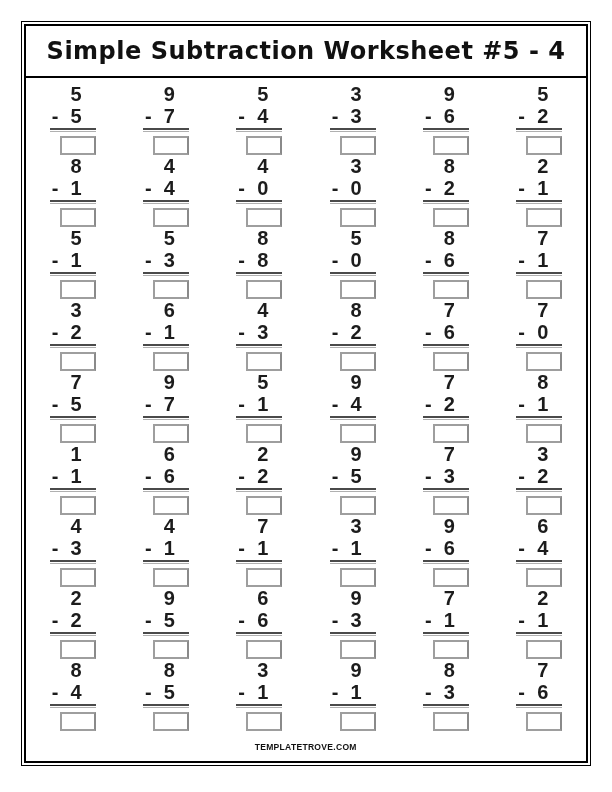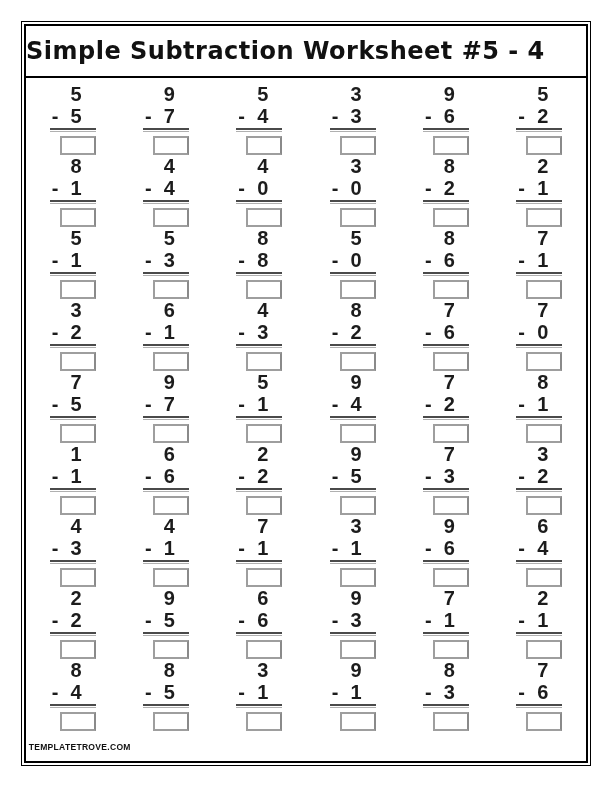--- a/index.html
+++ b/index.html
@@ -28,21 +28,21 @@
     left: 2px; top: 2px; right: 2px; bottom: 2px;
     border: 2px solid #000000;
     display: flex;
     flex-direction: column;
   }
   .title-band {
     height: 50px;
     border-bottom: 2px solid #000000;
     display: flex;
     align-items: center;
-    justify-content: flex-start;
+    justify-content: center;
     flex: 0 0 auto;
   }
   .title {
     font-family: "DejaVu Sans", sans-serif;
     font-size: 24px;
     font-weight: 600;
     letter-spacing: 0.5px;
     color: #111111;
     white-space: nowrap;
   }
@@ -88,20 +88,21 @@
     height: 15px;
     background: #ffffff;
     border: 2px solid #9e9e9e;
     border-right-color: #8a8a8a;
   }
   .footer-band {
     flex: 0 0 auto;
     height: 28px;
     display: flex;
     align-items: center;
+    justify-content: center;
   }
   .footer-text {
     font-size: 9px;
     font-weight: bold;
     letter-spacing: 0.3px;
     color: #111111;
     transform: scale(0.95, 1.1);
   }
 </style>
 </head>

